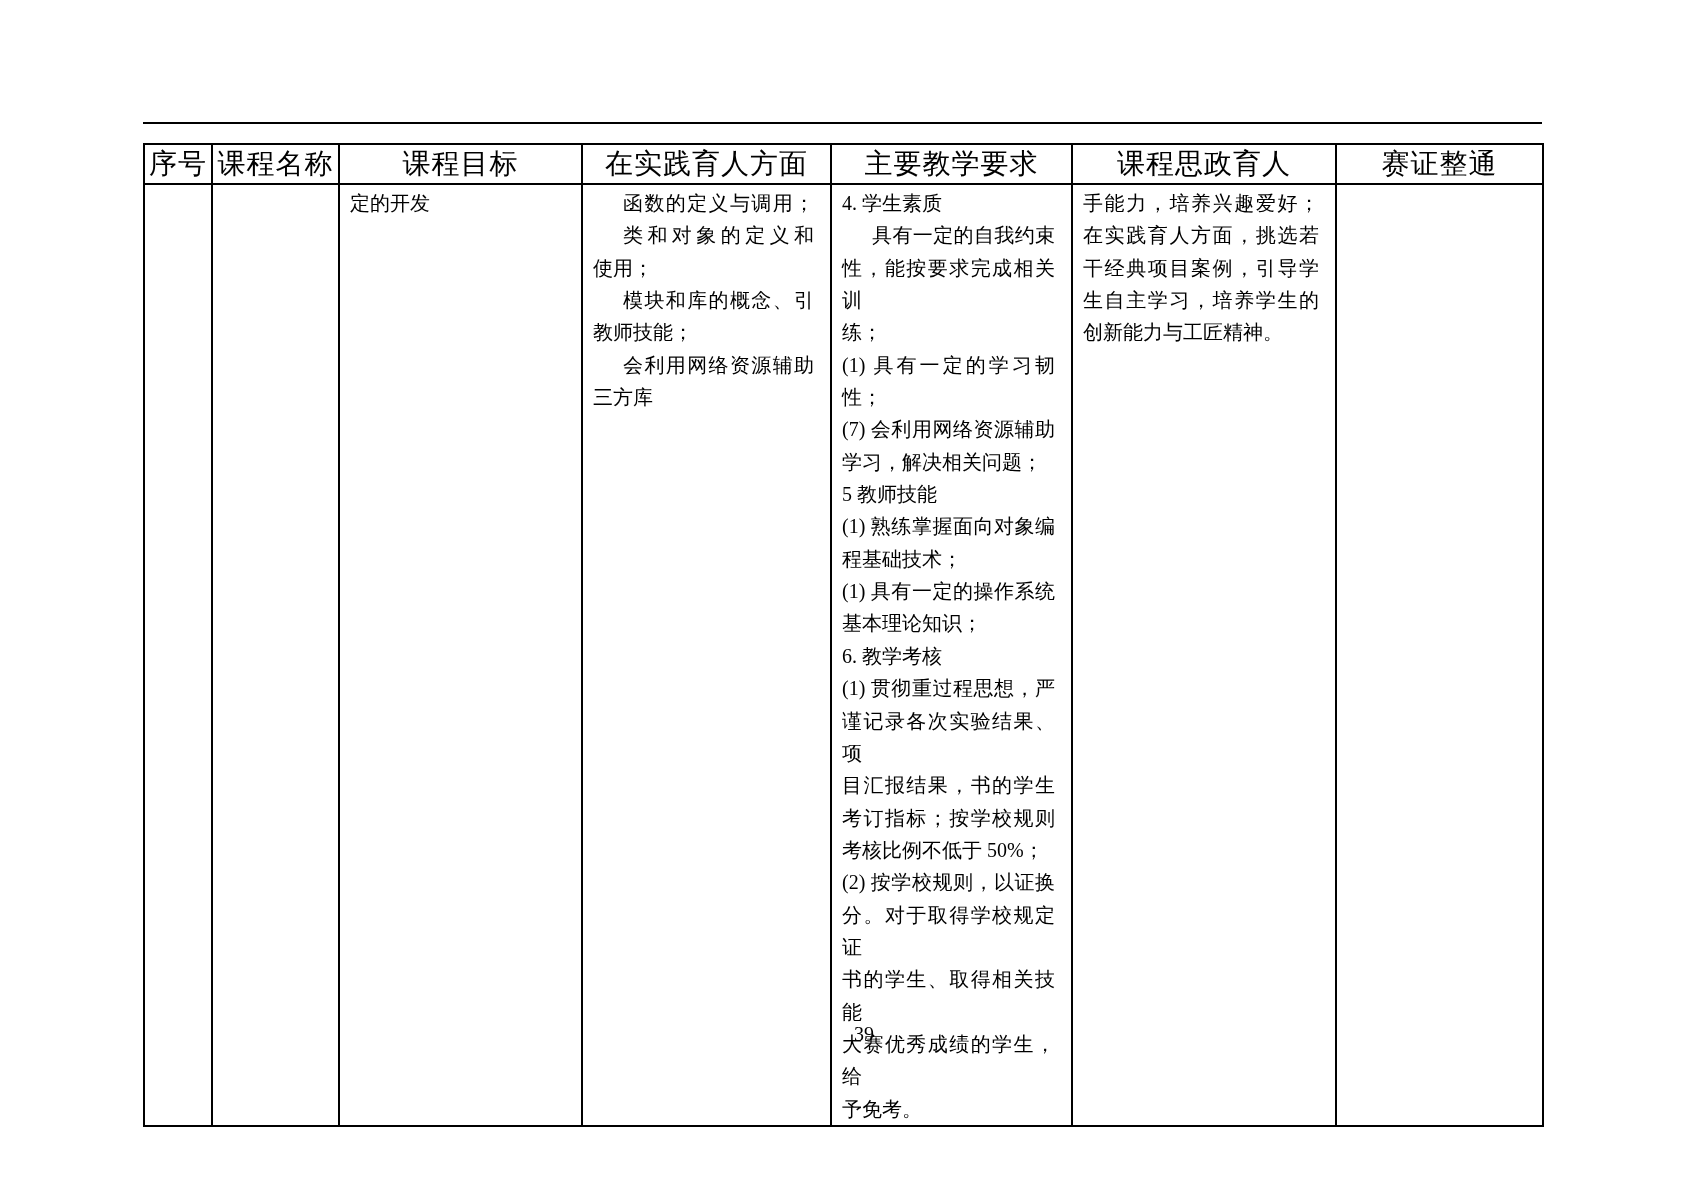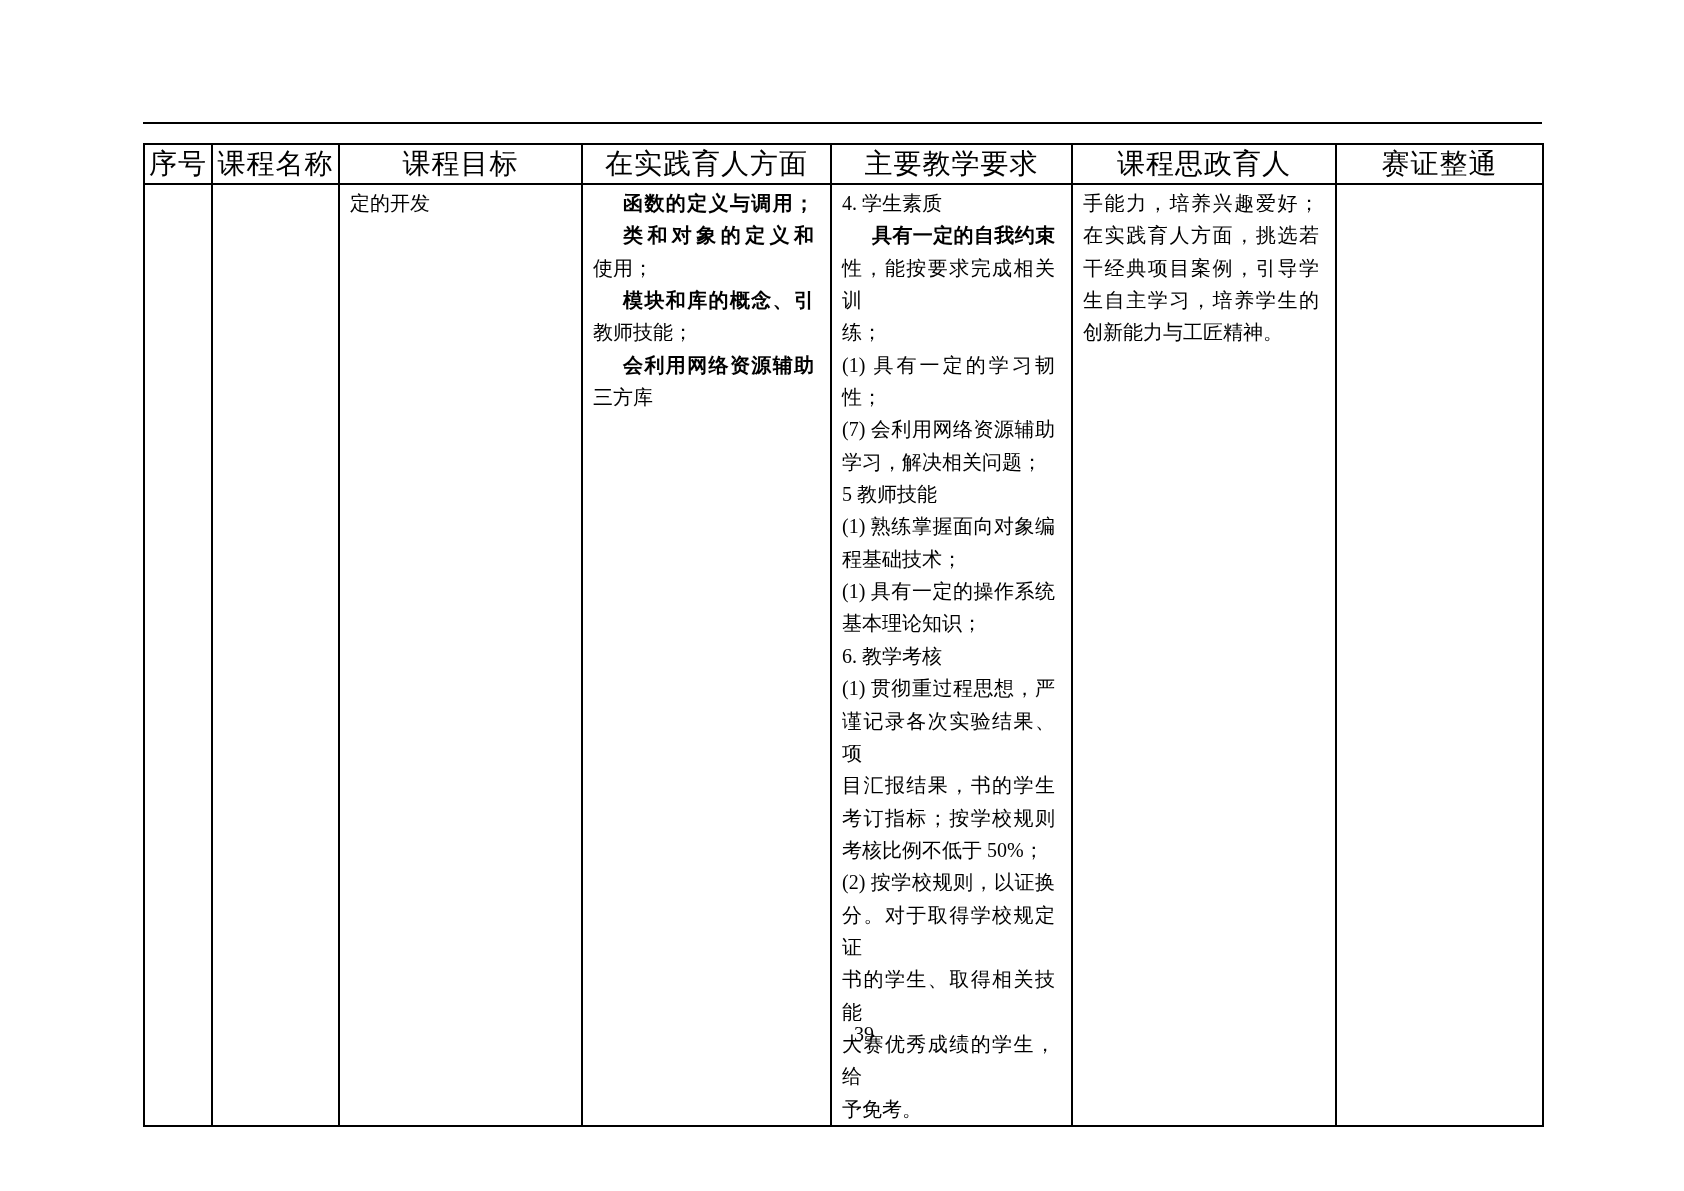--- a/index.html
+++ b/index.html
@@ -43,21 +43,21 @@
     letter-spacing: 1px;
   }
   table.doc-table td {
     height: 785px;
     vertical-align: top;
     padding: 2px 16px 0 10px;
     font-size: 20px;
     line-height: 32.35px;
   }
   .ln { min-height: 32.35px; white-space: nowrap; }
-  .ind { text-indent: 30px; font-weight: bold; }
+  .ind { text-indent: 30px; }
   .jl {
     white-space: normal;
     text-align: justify;
     text-align-last: justify;
     text-justify: inter-character;
   }
   .page-number {
     position: absolute;
     top: 1023px;
     left: 864px;

